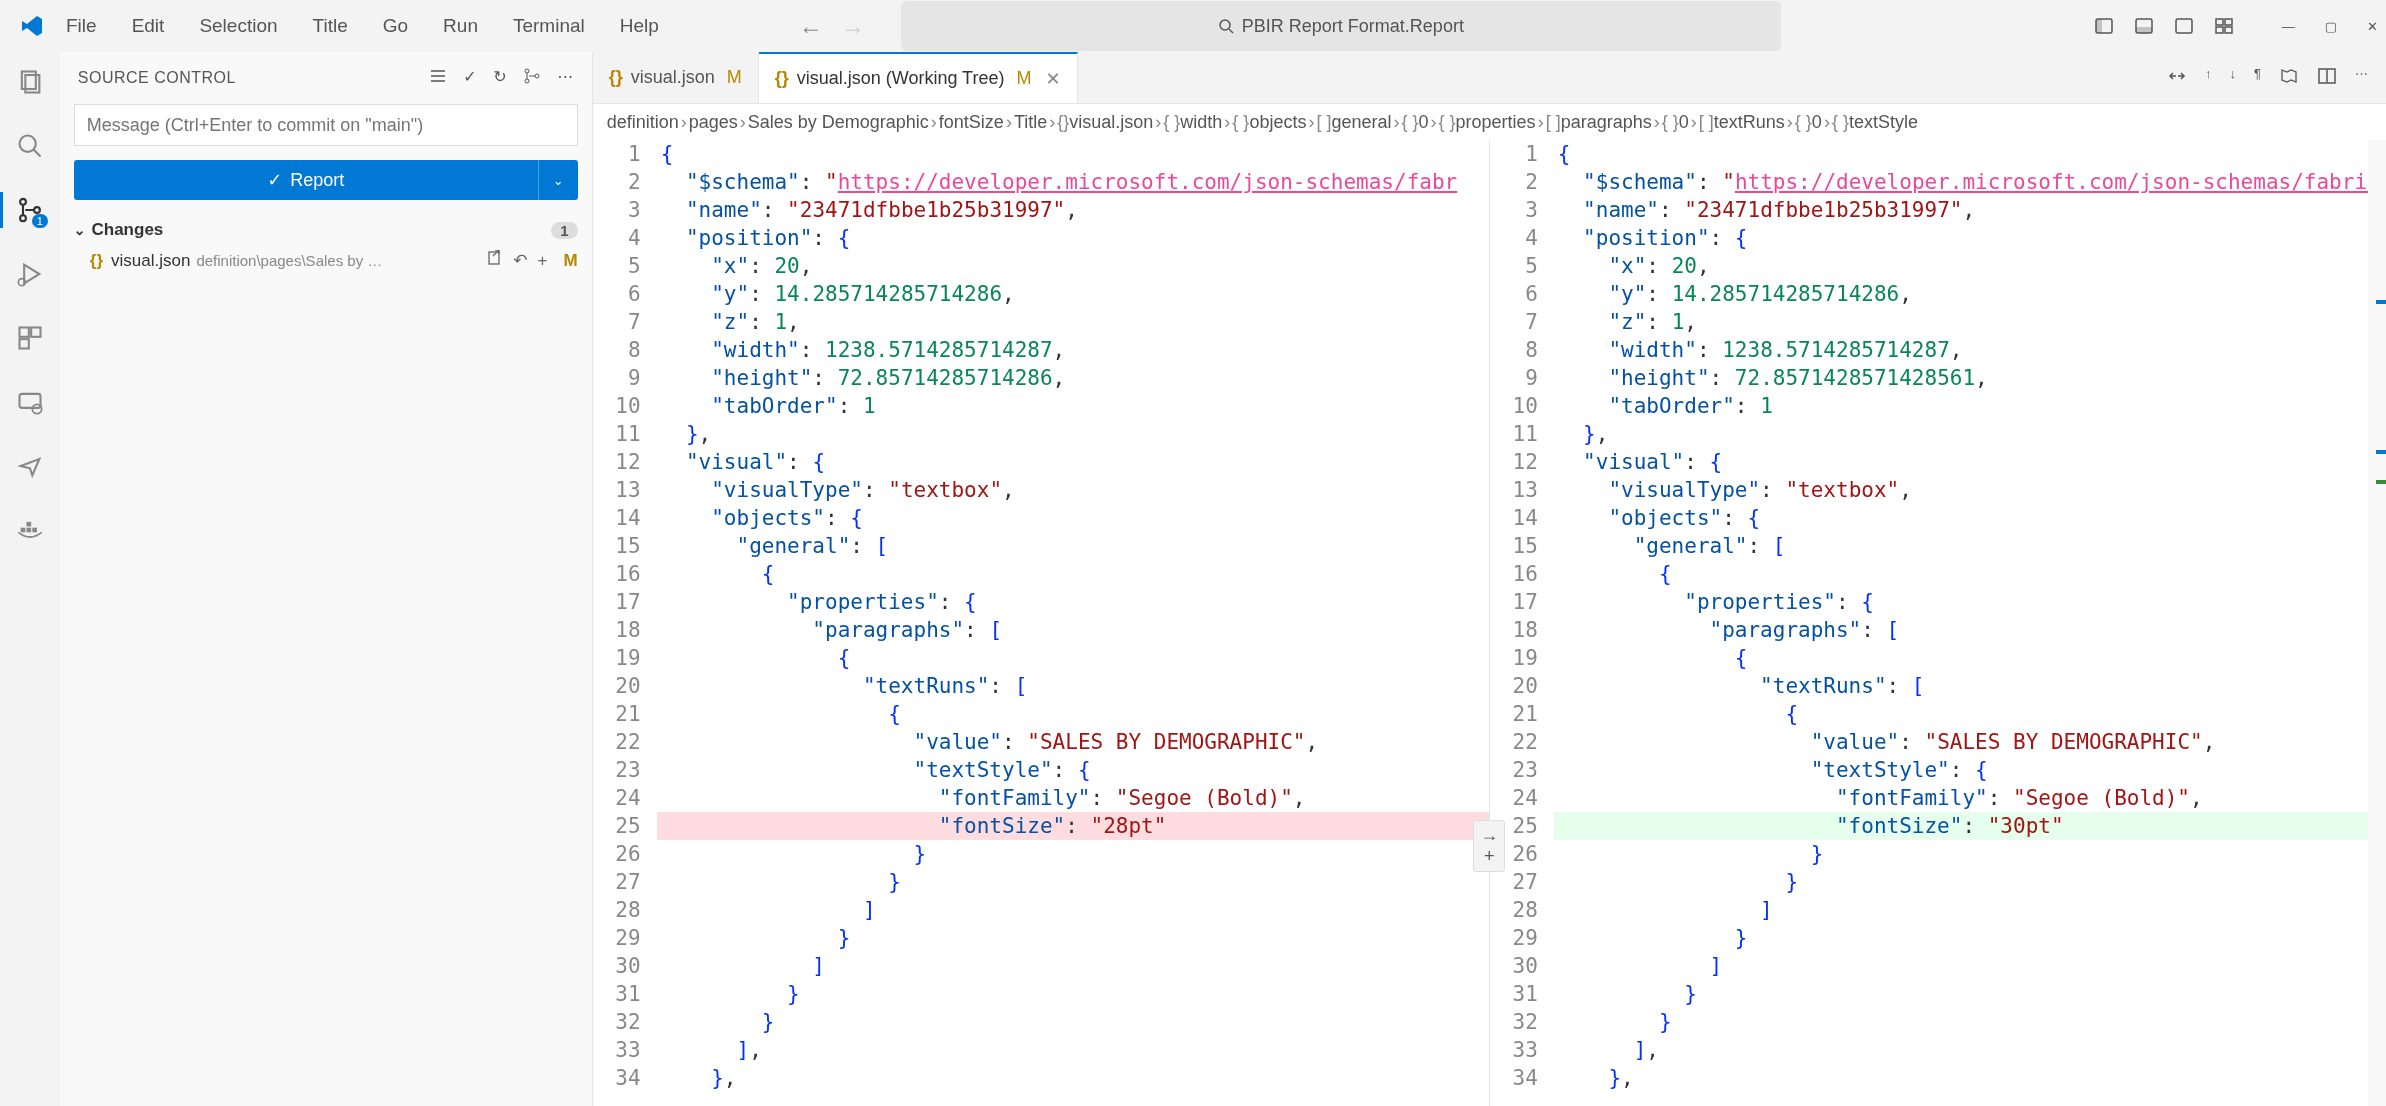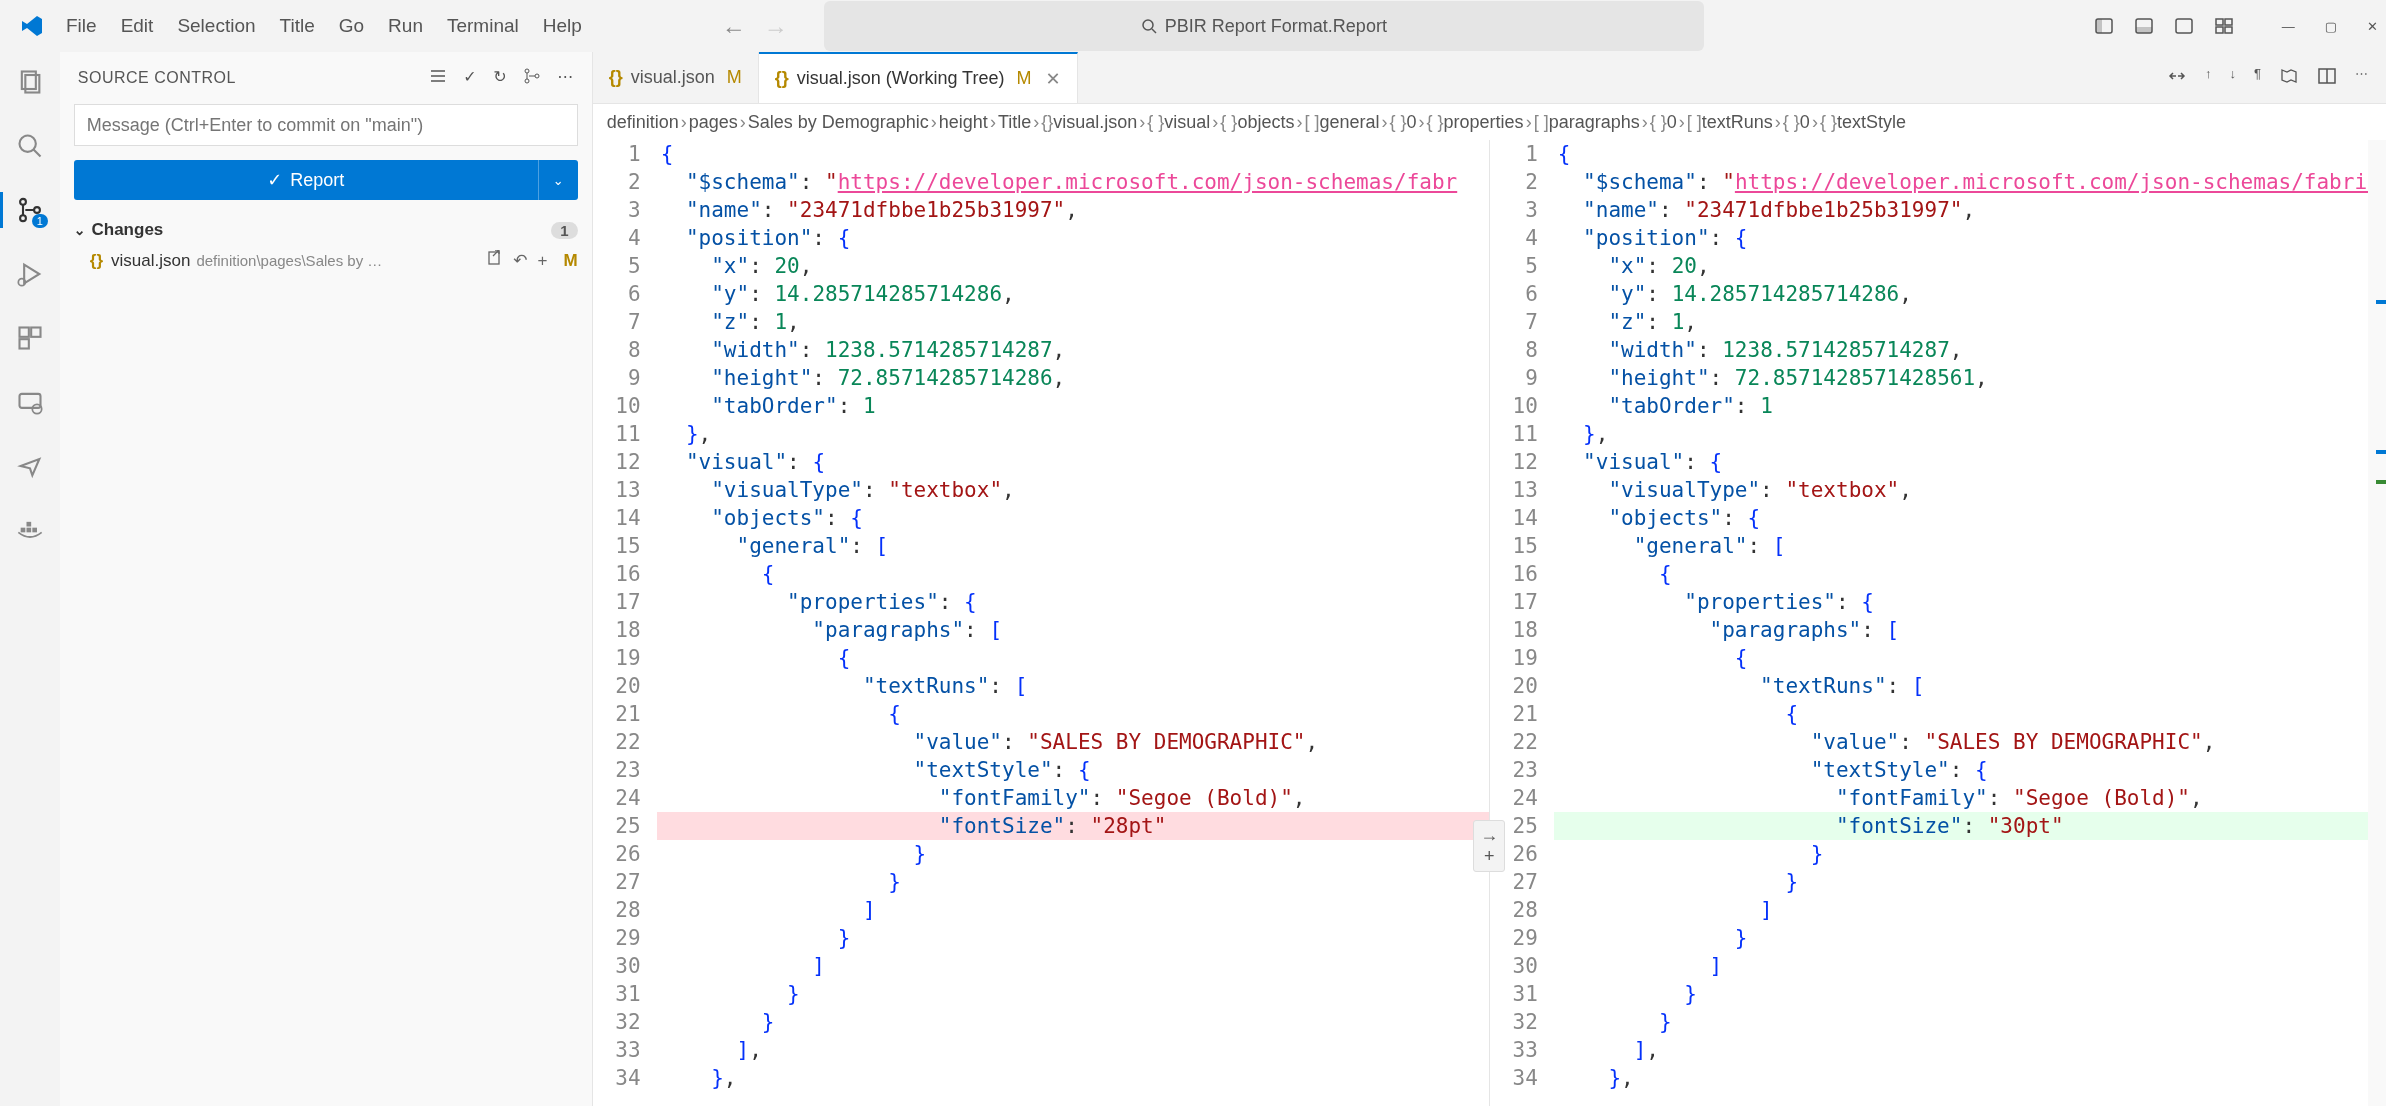--- a/index.html
+++ b/index.html
@@ -1,19 +1,19 @@
 <!DOCTYPE html>
 <html><head>
 <meta charset="utf-8">
 <style>
 * { margin: 0; padding: 0; box-sizing: border-box; }
 body { font-family: "Segoe UI", sans-serif; font-size: 13px; color: #333; background: #fff; overflow: hidden; width: 2386px; height: 1106px; }
 .titlebar { height: 52px; background: #f3f3f3; display: flex; align-items: center; padding: 0 8px; }
 .titlebar .logo { width: 24px; height: 24px; margin: 0 12px; display:flex; align-items:center; justify-content:center;}
-.titlebar .menu { display: flex; gap: 4px; }
+.titlebar .menu { display: flex; gap: 15px; }
 .titlebar .menu span { padding: 4px 10px; color: #555; font-size: 19px; }
 .titlebar .nav-arrows { display: flex; gap: 18px; margin-left: 130px; color: #888; font-size: 24px; }
 .titlebar .search-box { flex: 0 0 880px; margin-left: 36px; height: 50px; background: #e5e5e5; border-radius: 6px; display: flex; align-items: center; justify-content: center; color: #555; font-size: 18px;}
 .titlebar .search-box svg { margin-right: 8px;}
 .titlebar .right-controls { margin-left: auto; display: flex; gap: 16px; align-items: center; color: #555;}
 .titlebar .right-controls .ricon { width:24px; height:24px; display:flex; align-items:center; justify-content:center;}
 .titlebar .win-controls { display: flex; gap: 30px; margin-left: 30px; color:#555;}
 .main { display: flex; height: calc(100% - 52px); }
 .activity-bar { width: 60px; background: #f3f3f3; display: flex; flex-direction: column; align-items: center; padding-top: 12px; gap: 28px; color: #888; }
 .activity-bar .aicon { width: 36px; height: 36px; display:flex; align-items:center; justify-content:center; position:relative;}
@@ -269,29 +269,29 @@
         <span>⋯</span>
       </div>
     </div>
     <div class="breadcrumb">
       <span>definition</span>
         <span class="sep">›</span>
       <span>pages</span>
         <span class="sep">›</span>
       <span>Sales by Demographic</span>
         <span class="sep">›</span>
-      <span>height</span>
+      <span>fontSize</span>
         <span class="sep">›</span>
       <span>Title</span>
         <span class="sep">›</span>
       <span class="bicon">{}</span> 
         <span>visual.json</span>
         <span class="sep">›</span>
       <span class="bicon">{ }</span> 
-        <span>visual</span>
+        <span>width</span>
         <span class="sep">›</span>
       <span class="bicon">{ }</span> 
         <span>objects</span>
         <span class="sep">›</span>
       <span class="bicon">[ ]</span> 
         <span>general</span>
         <span class="sep">›</span>
       <span class="bicon">{ }</span> 
         <span>0</span>
         <span class="sep">›</span>

